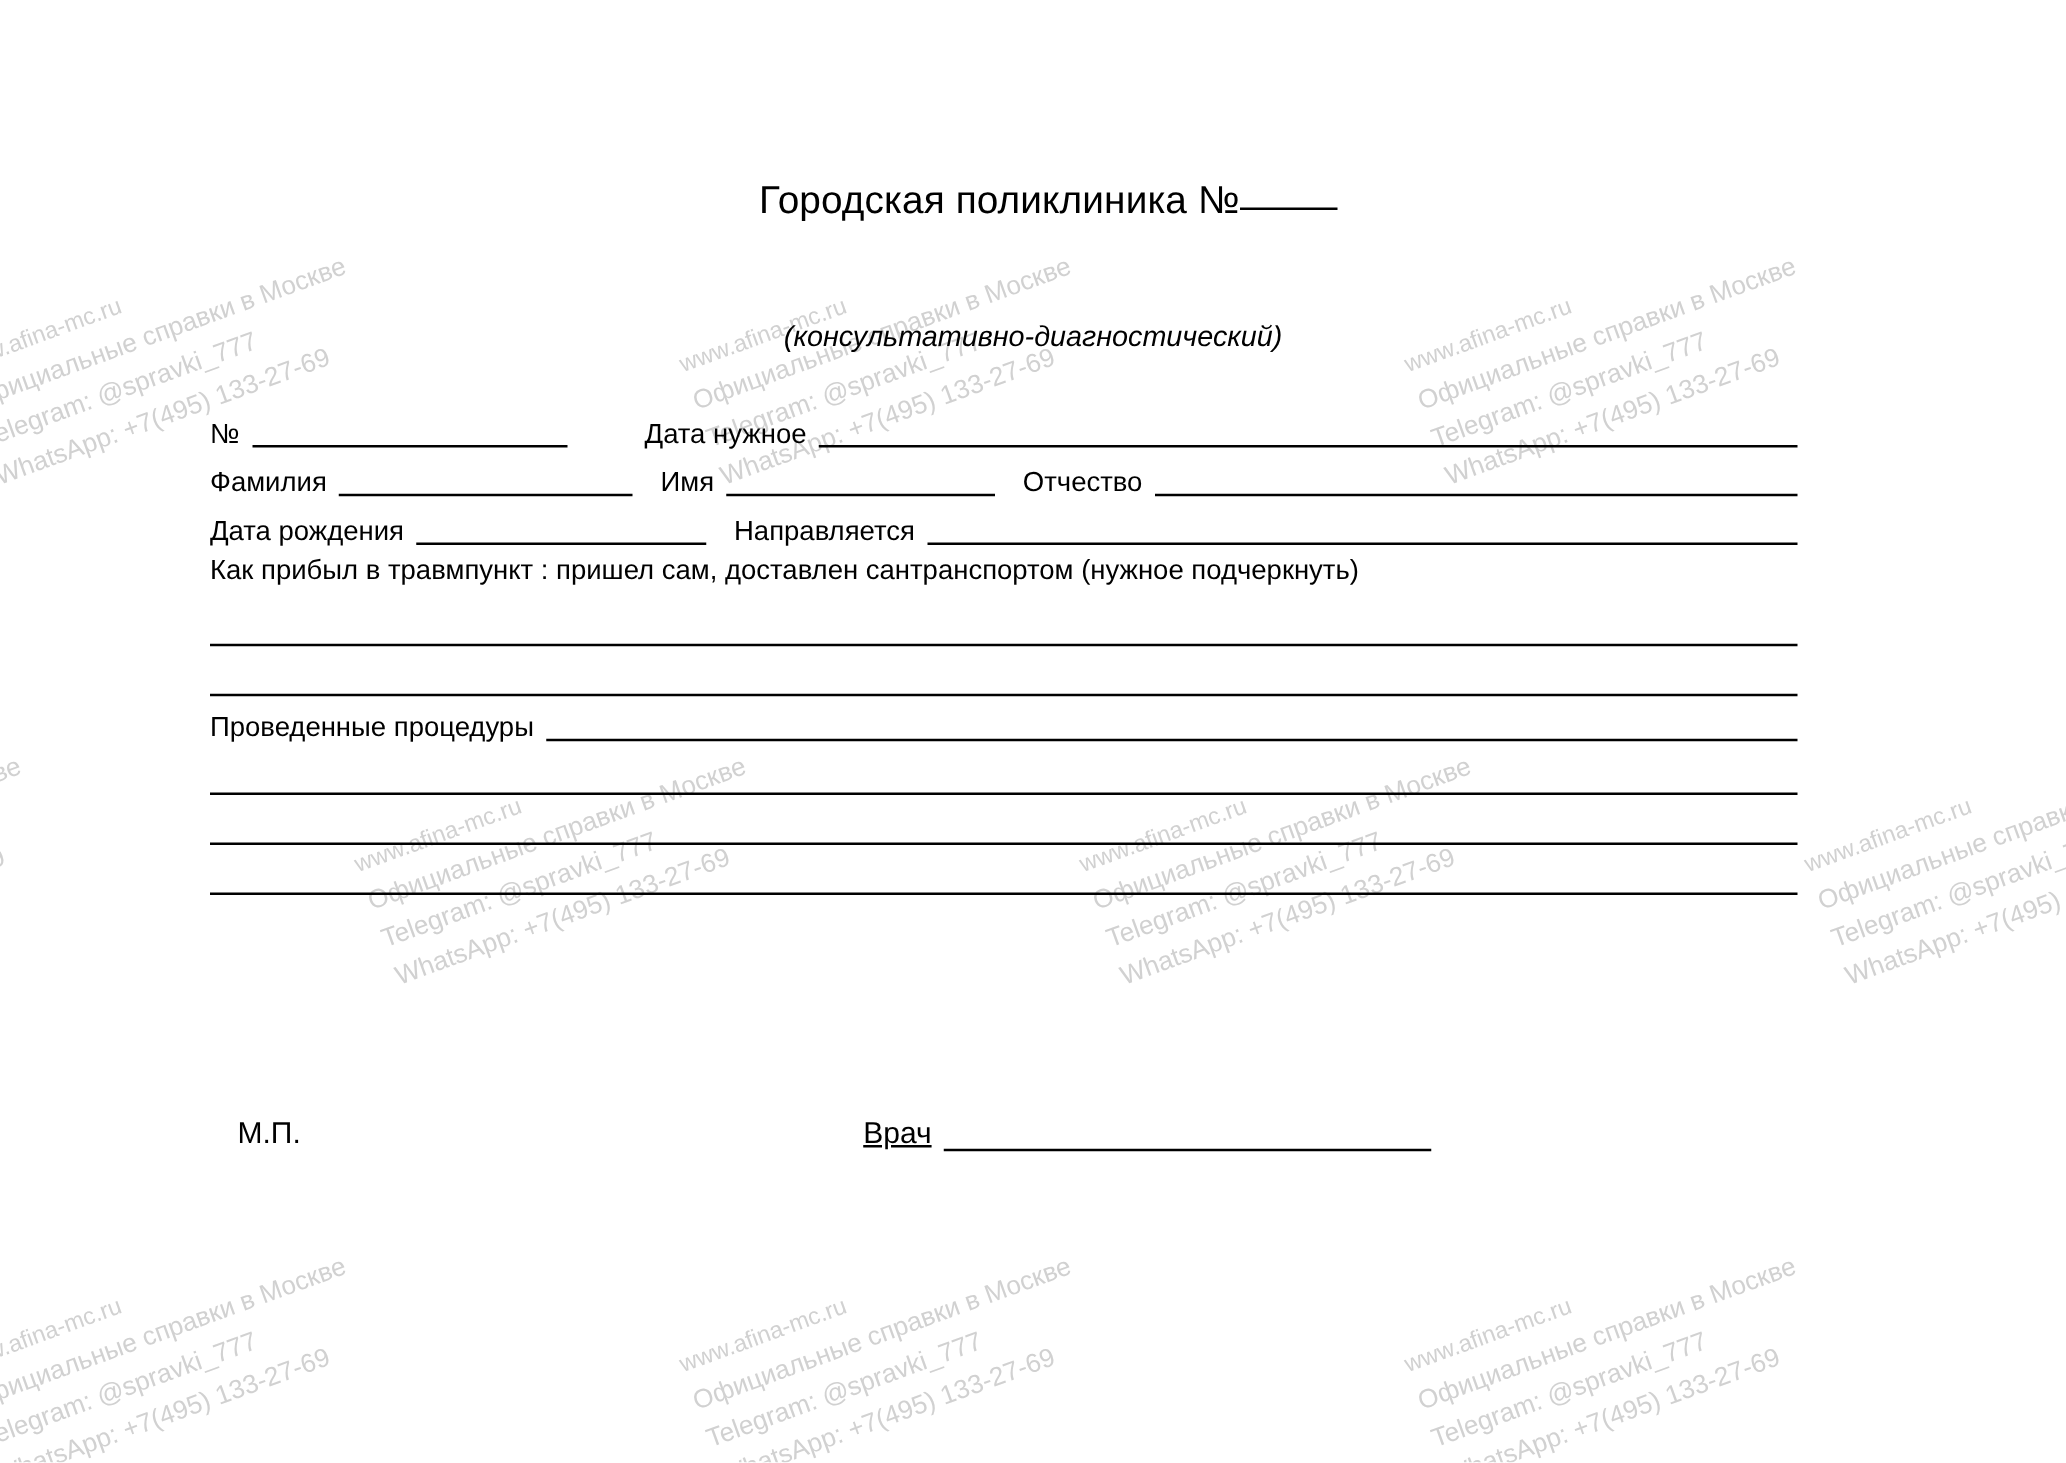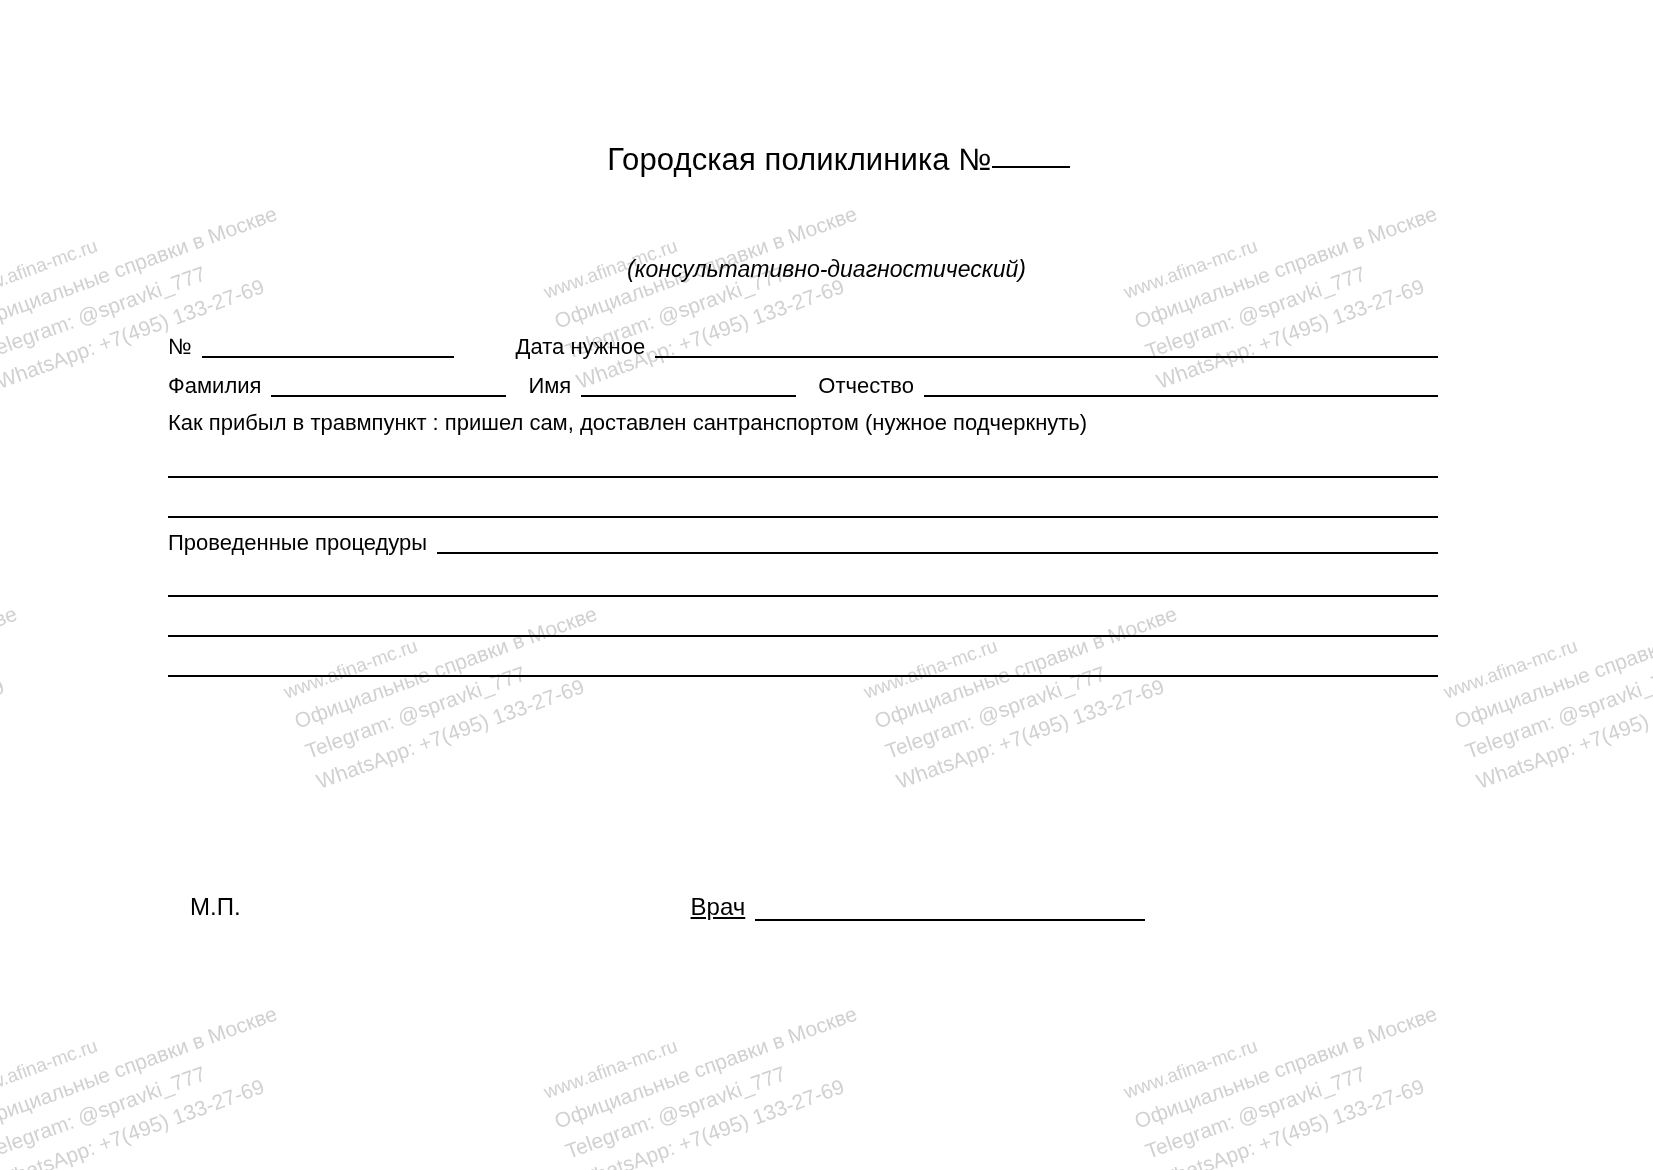--- a/index.html
+++ b/index.html
@@ -115,21 +115,21 @@
   .fill.fixed-250 { flex: 0 0 252px; }
   .fill.fixed-230 { flex: 0 0 215px; }
   .fill.fixed-270 { flex: 0 0 235px; }
   .gap-40 { flex: 0 0 62px; }
   .gap-20 { flex: 0 0 22px; }
 
   .plainrow {
     height: 38px;
     line-height: 1;
     display: flex;
-    align-items: flex-end;
+    align-items: center;
   }
   .plainrow .flabel { padding-bottom: 4px; }
 
   .blankline {
     border-bottom: 2px solid #000;
     height: 38px;
     width: 100%;
   }
 
   .footer {
@@ -242,20 +242,27 @@
         <span class="flabel">Фамилия</span>
         <span class="fill fixed-270"></span>
         <span class="gap-20"></span>
         <span class="flabel">Имя</span>
         <span class="fill fixed-230"></span>
         <span class="gap-20"></span>
         <span class="flabel">Отчество</span>
         <span class="fill"></span>
       </div>
 
+      <div class="frow">
+        <span class="flabel">Дата рождения</span>
+        <span class="fill fixed-200"></span>
+        <span class="gap-20"></span>
+        <span class="flabel">Направляется</span>
+        <span class="fill"></span>
+      </div>
 
       <div class="plainrow">
         <span class="flabel">Как прибыл в травмпункт : пришел сам,  доставлен сантранспортом (нужное подчеркнуть)</span>
       </div>
 
 
 
       <div class="blankline"></div>
       <div class="blankline"></div>
 

